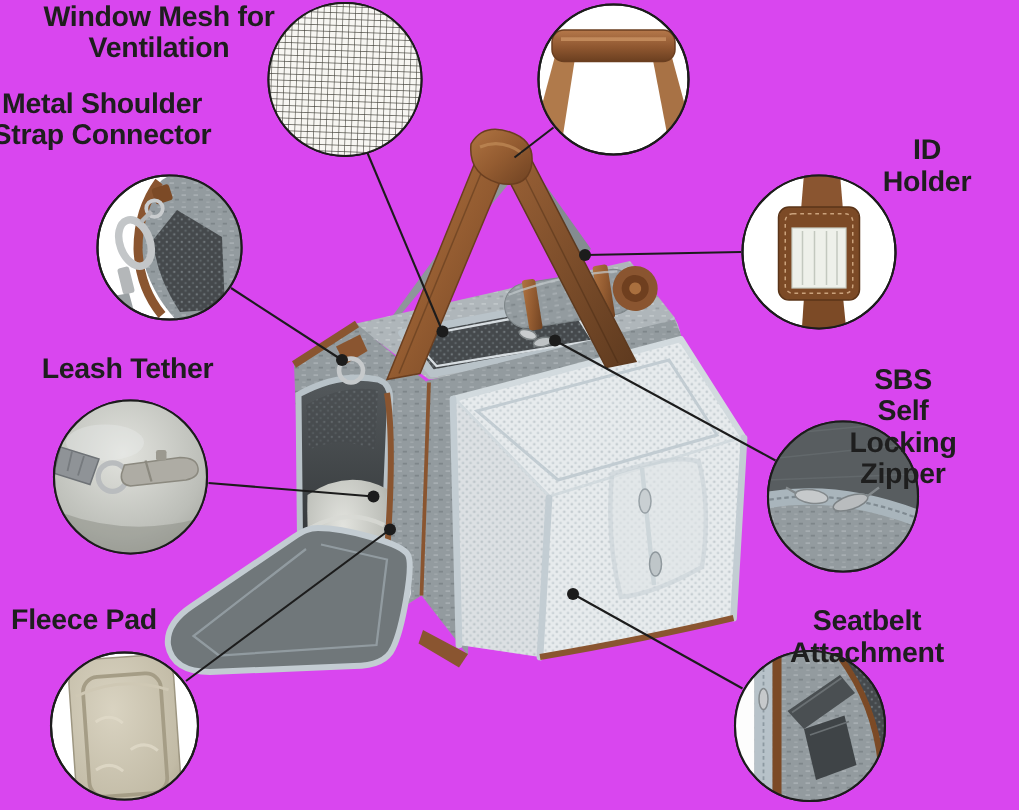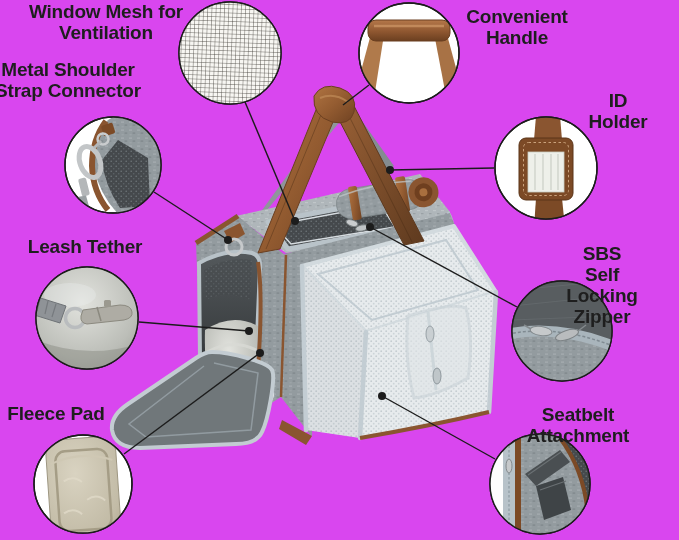--- a/index.html
+++ b/index.html
@@ -304,22 +304,20 @@
       <path d="M525 474 L560 450 L570 462 L536 486 Z" fill="#4a4f52"></path>
       <path d="M536 486 L563 477 L571 510 L544 520 Z" fill="#3f4447"></path>
       <path d="M528 475 L561 452 M540 490 L566 481" stroke="#6a7073" stroke-width="1.2"></path>
     </g>
     <circle cx="540" cy="484" r="50" fill="none" stroke="#1c1c1c" stroke-width="1.4"></circle>
   </g>
 </svg>
 
   <div class="label" style="left:106px;top:1px">Window Mesh for
 Ventilation</div>
-  <div class="label" style="left:517px;top:6px">Convenient
-Handle</div>
   <div class="label" style="left:68px;top:59px">Metal Shoulder
 Strap Connector</div>
   <div class="label" style="left:85px;top:236px">Leash Tether</div>
   <div class="label" style="left:618px;top:90px">ID Holder</div>
   <div class="label" style="left:602px;top:243px">SBS Self Locking Zipper</div>
   <div class="label" style="left:578px;top:404px">Seatbelt Attachment</div>
   <div class="label" style="left:56px;top:403px">Fleece Pad</div>
 
 </div>
 

